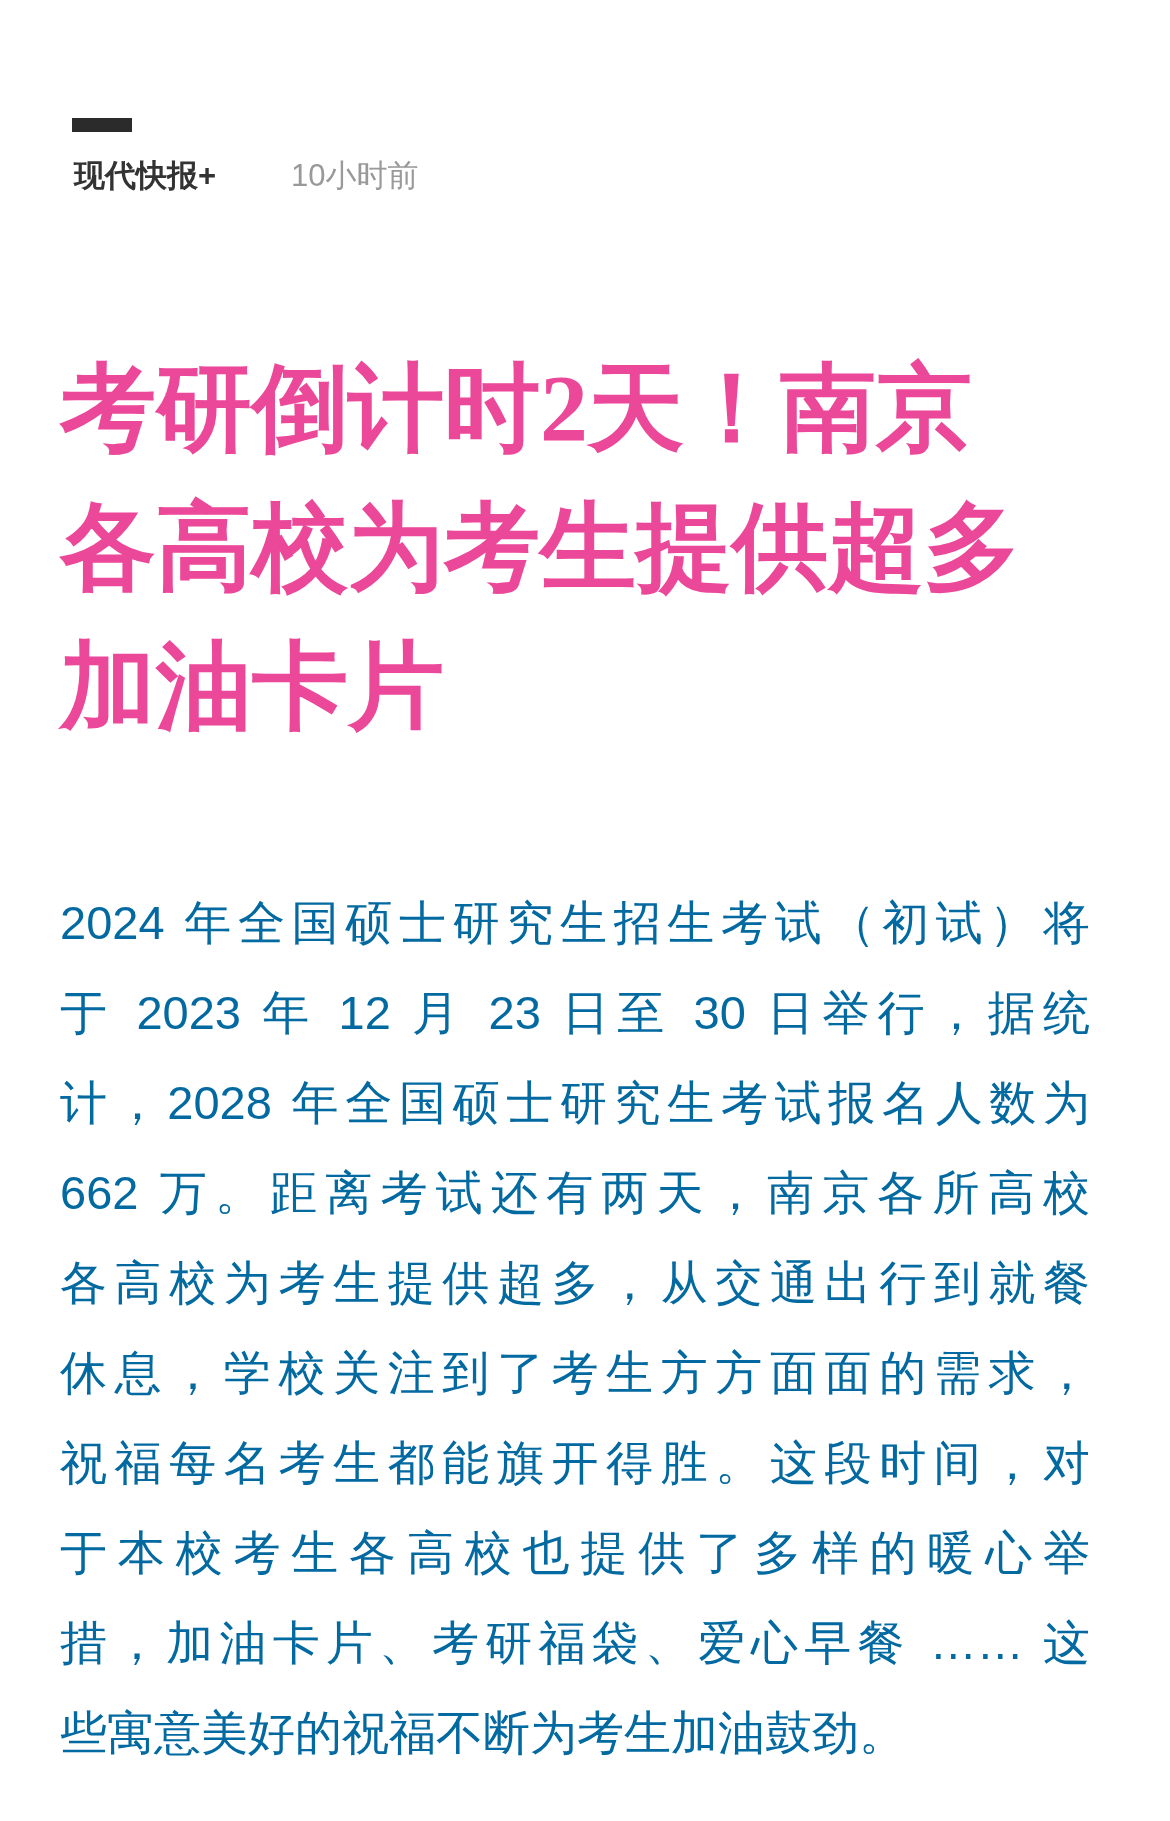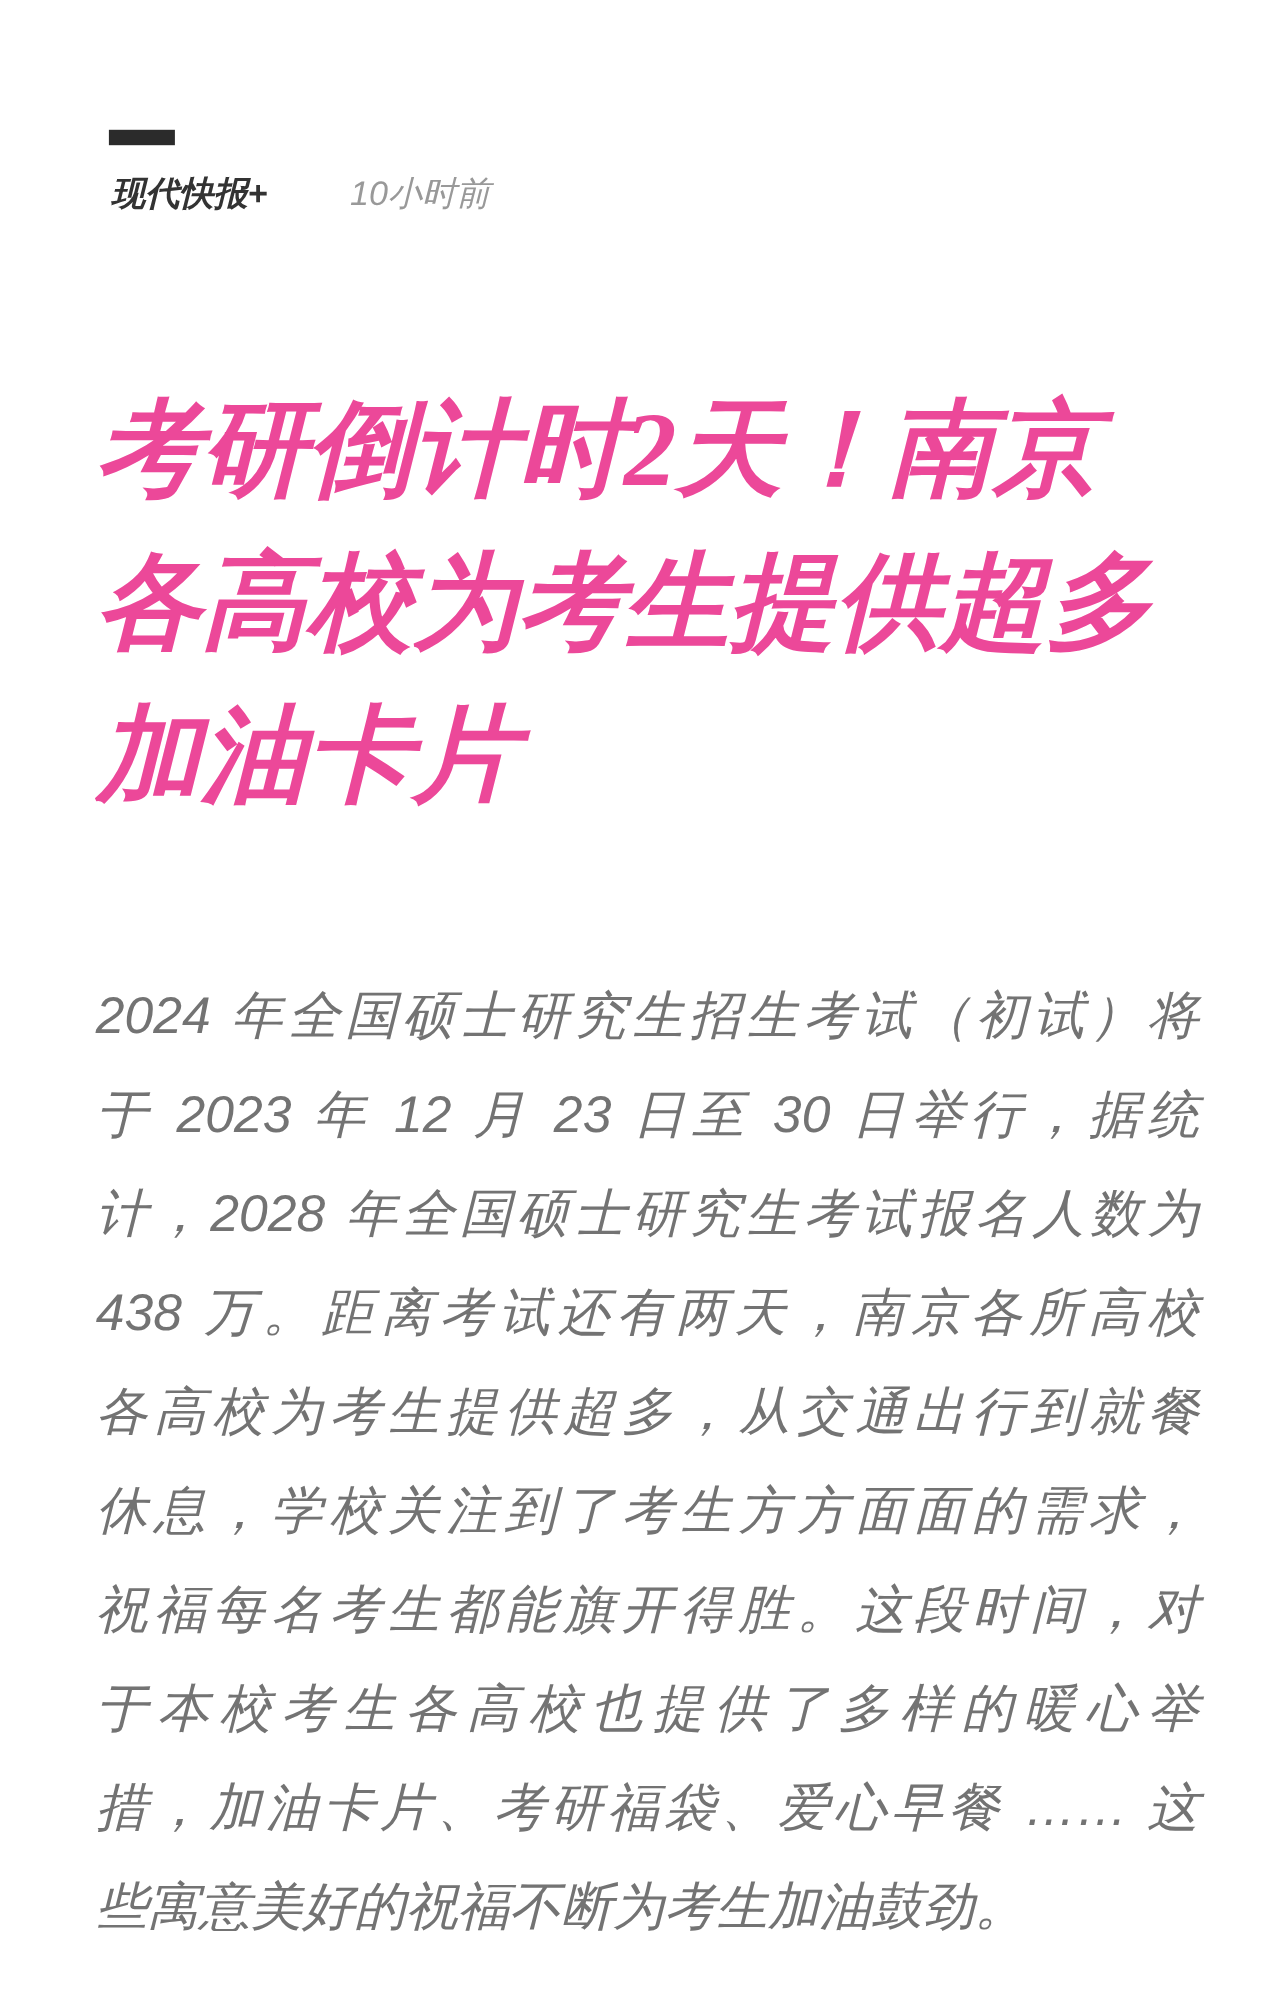--- a/index.html
+++ b/index.html
@@ -6,23 +6,22 @@
   html, body { background: #ffffff; }
   .page {
     position: relative;
     width: 1170px;
     height: 1821px;
     background: #ffffff;
     overflow: hidden;
     font-family: "Liberation Sans", sans-serif;
   }
   .content {
-    padding-left: 87px;
+    padding-left: 60px;
     padding-right: 80px;
-    font-style: italic;
   }
   
   .brand-bar {
     margin-left: 12px;
     margin-top: 118px;
     width: 60px;
     height: 14px;
     background: #2b2b2b;
   }
   .source-row {
@@ -53,21 +52,21 @@
     line-height: 139px;
     color: #ec4899;
     letter-spacing: 0;
   }
   .title-line { display: block; }
   
   .article-body {
     margin-top: 122px;
     font-size: 47px;
     line-height: 90px;
-    color: #737373;
+    color: #0369a1;
   }
   .body-line {
     text-align: justify;
     text-align-last: justify;
   }
   .body-line.last {
     text-align-last: left;
   }
 </style>
 </head>
@@ -87,21 +86,21 @@
     <h1 class="article-title">
       <span class="title-line">考研倒计时2天！南京</span>
       <span class="title-line">各高校为考生提供超多</span>
       <span class="title-line">加油卡片</span>
     </h1>
 
     <div class="article-body">
       <div class="body-line">2024 年全国硕士研究生招生考试（初试）将</div>
       <div class="body-line">于 2023 年 12 月 23 日至 30 日举行，据统</div>
       <div class="body-line">计，2028 年全国硕士研究生考试报名人数为</div>
-      <div class="body-line">438 万。距离考试还有两天，南京各所高校</div>
+      <div class="body-line">662 万。距离考试还有两天，南京各所高校</div>
       <div class="body-line">各高校为考生提供超多，从交通出行到就餐</div>
       <div class="body-line">休息，学校关注到了考生方方面面的需求，</div>
       <div class="body-line">祝福每名考生都能旗开得胜。这段时间，对</div>
       <div class="body-line">于本校考生各高校也提供了多样的暖心举</div>
       <div class="body-line">措，加油卡片、考研福袋、爱心早餐 …… 这</div>
       <div class="body-line last">些寓意美好的祝福不断为考生加油鼓劲。</div>
     </div>
 
   </div>
 </div>

